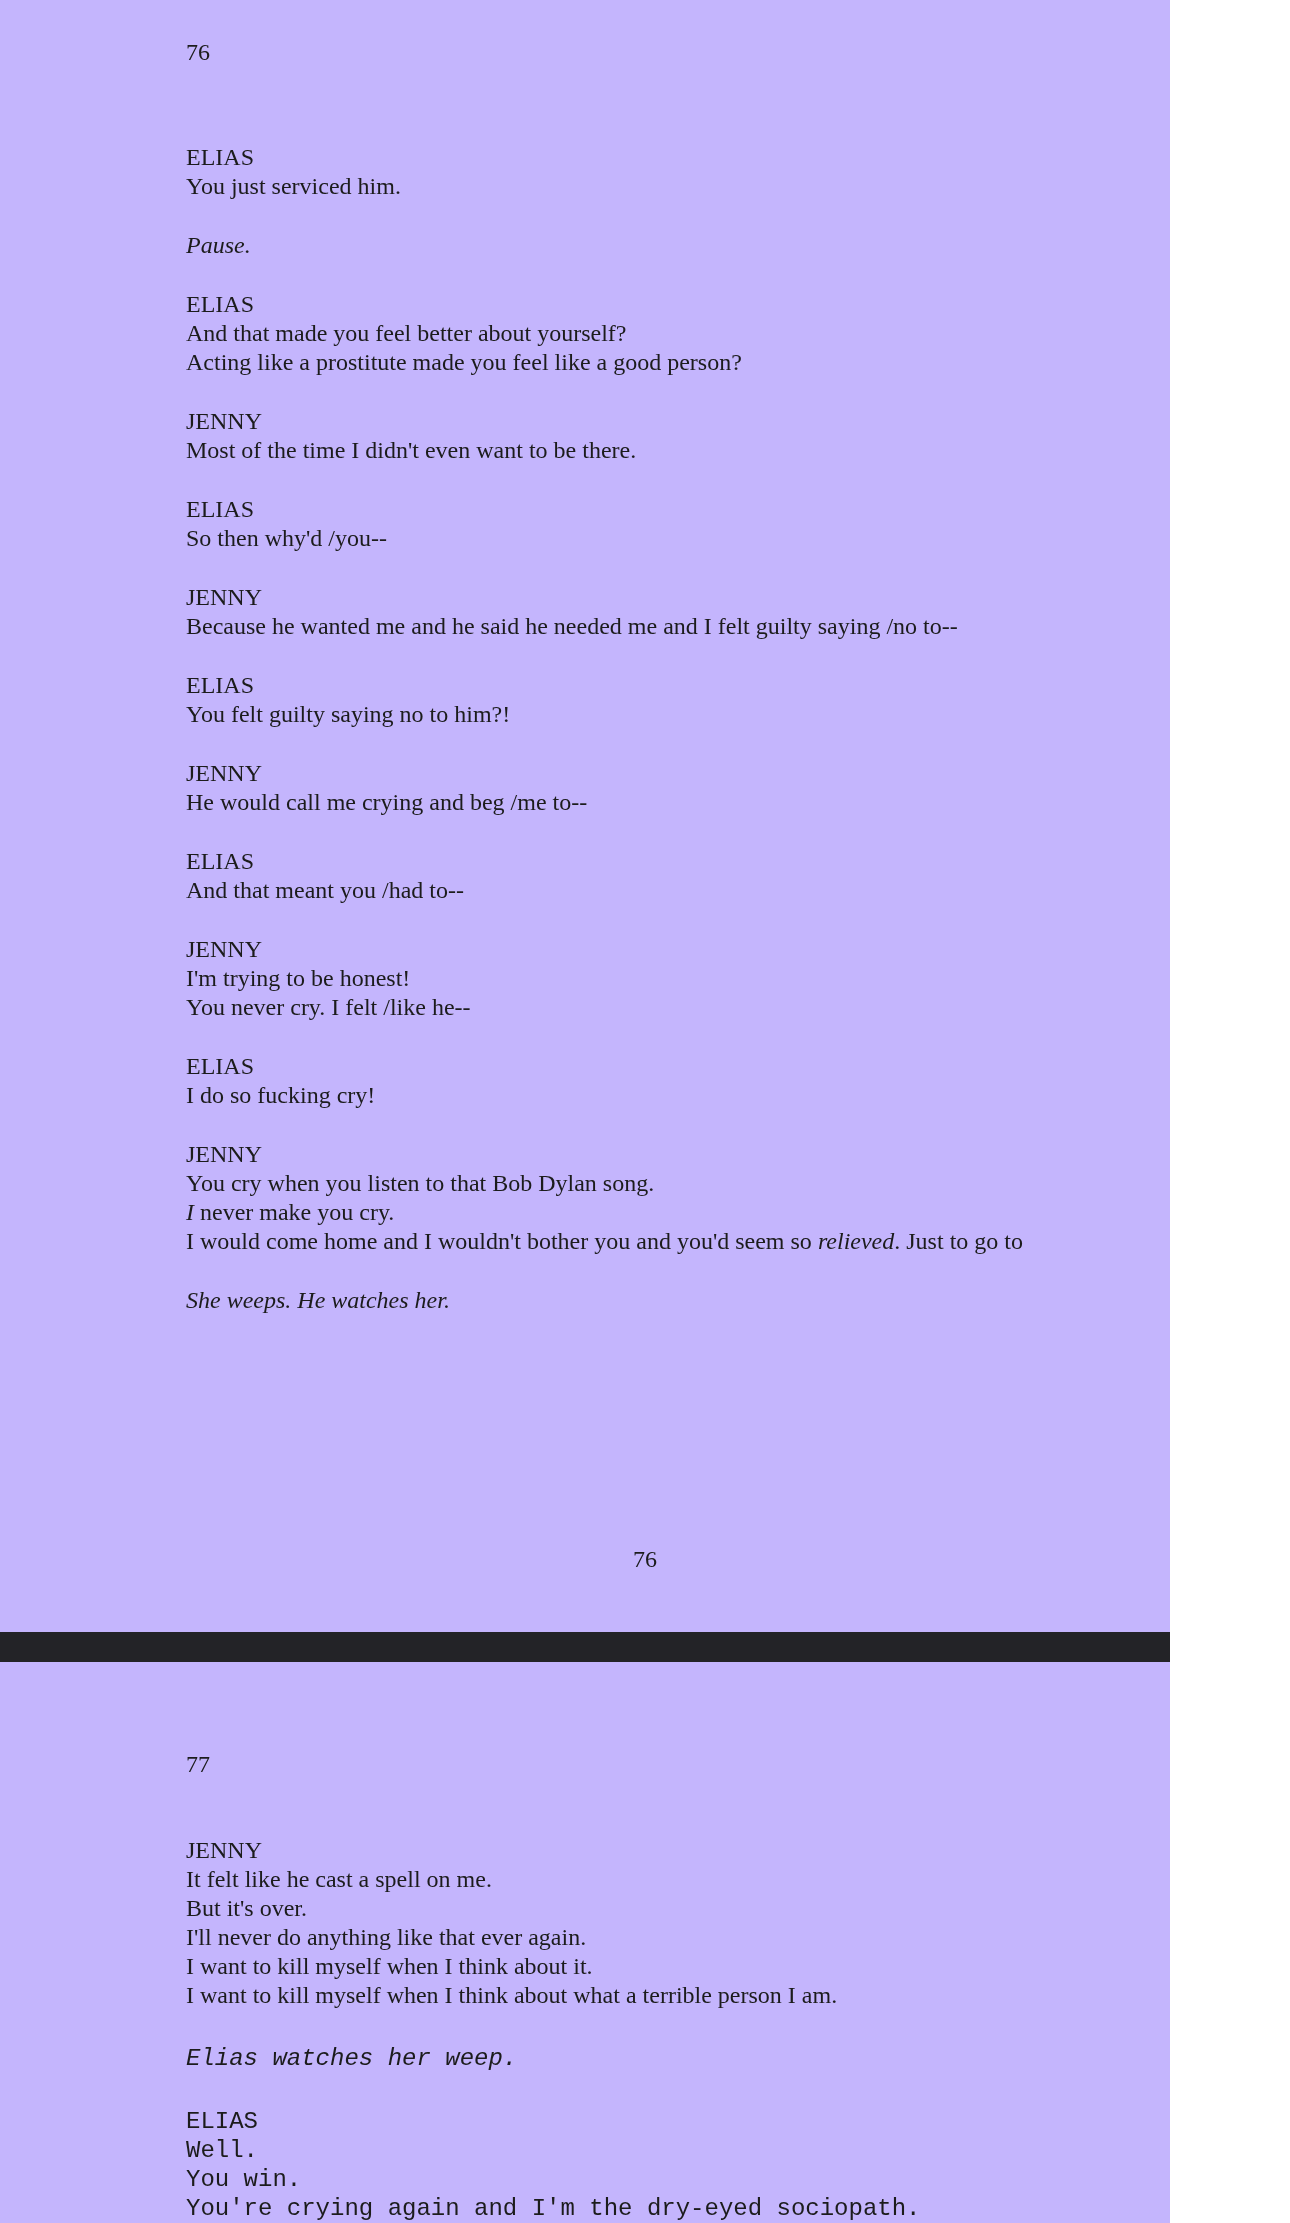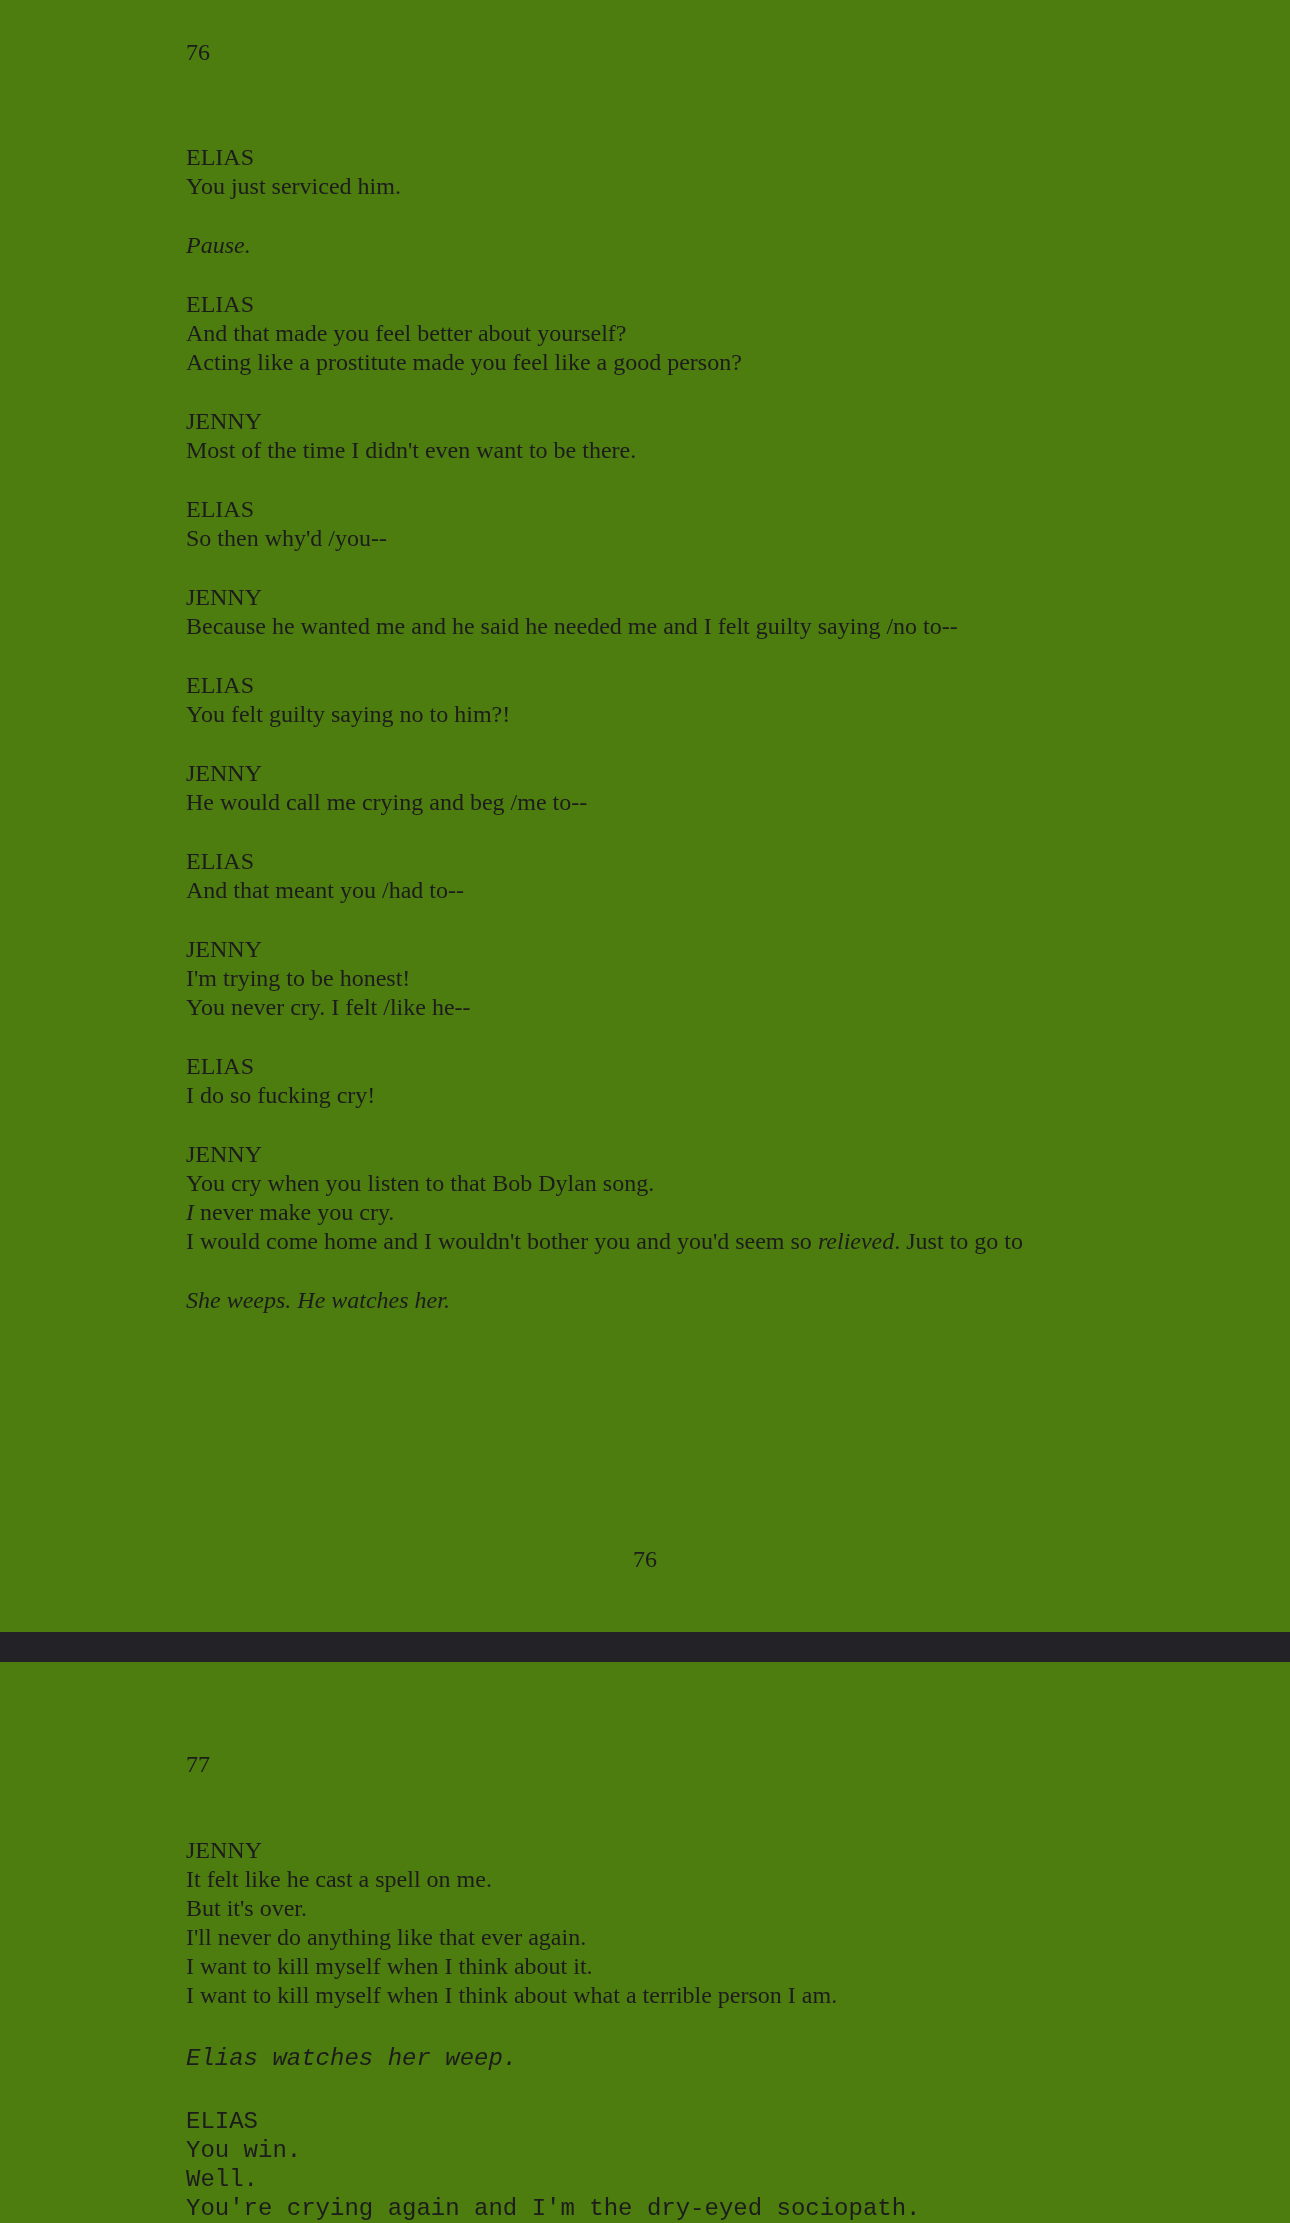--- a/index.html
+++ b/index.html
@@ -2,23 +2,23 @@
 <html><head>
 <meta charset="utf-8">
 <style>
   html, body {
     margin: 0;
     padding: 0;
     background: #ffffff;
   }
   .viewer {
     position: relative;
-    width: 1290px;
+    width: 1170px;
     height: 2223px;
-    background: #4d7c0f;
+    background: #c4b5fd;
     overflow: hidden;
     font-family: "Liberation Serif", "DejaVu Serif", serif;
     font-size: 24px;
     line-height: 29px;
     color: #1c1c1c;
   }
   .page {
     position: relative;
     box-sizing: border-box;
     padding-left: 186px;
@@ -123,20 +123,20 @@
           <div class="line"><span>But it's over.</span></div>
           <div class="line"><span>I'll never do anything like that ever again.</span></div>
           <div class="line"><span>I want to kill myself when I think about it.</span></div>
           <div class="line"><span>I want to kill myself when I think about what a terrible person I am.</span></div>
         </div>
         <div class="block direction">
           <div class="line"><span class="italic">Elias watches her weep.</span></div>
         </div>
         <div class="block speech">
           <div class="line speaker">ELIAS</div>
+          <div class="line"><span>Well.</span></div>
           <div class="line"><span>You win.</span></div>
-          <div class="line"><span>Well.</span></div>
           <div class="line"><span>You're crying again and I'm the dry-eyed sociopath.</span></div>
         </div>
       </div>
   </section>
 
 </div>
 
 </body></html>

